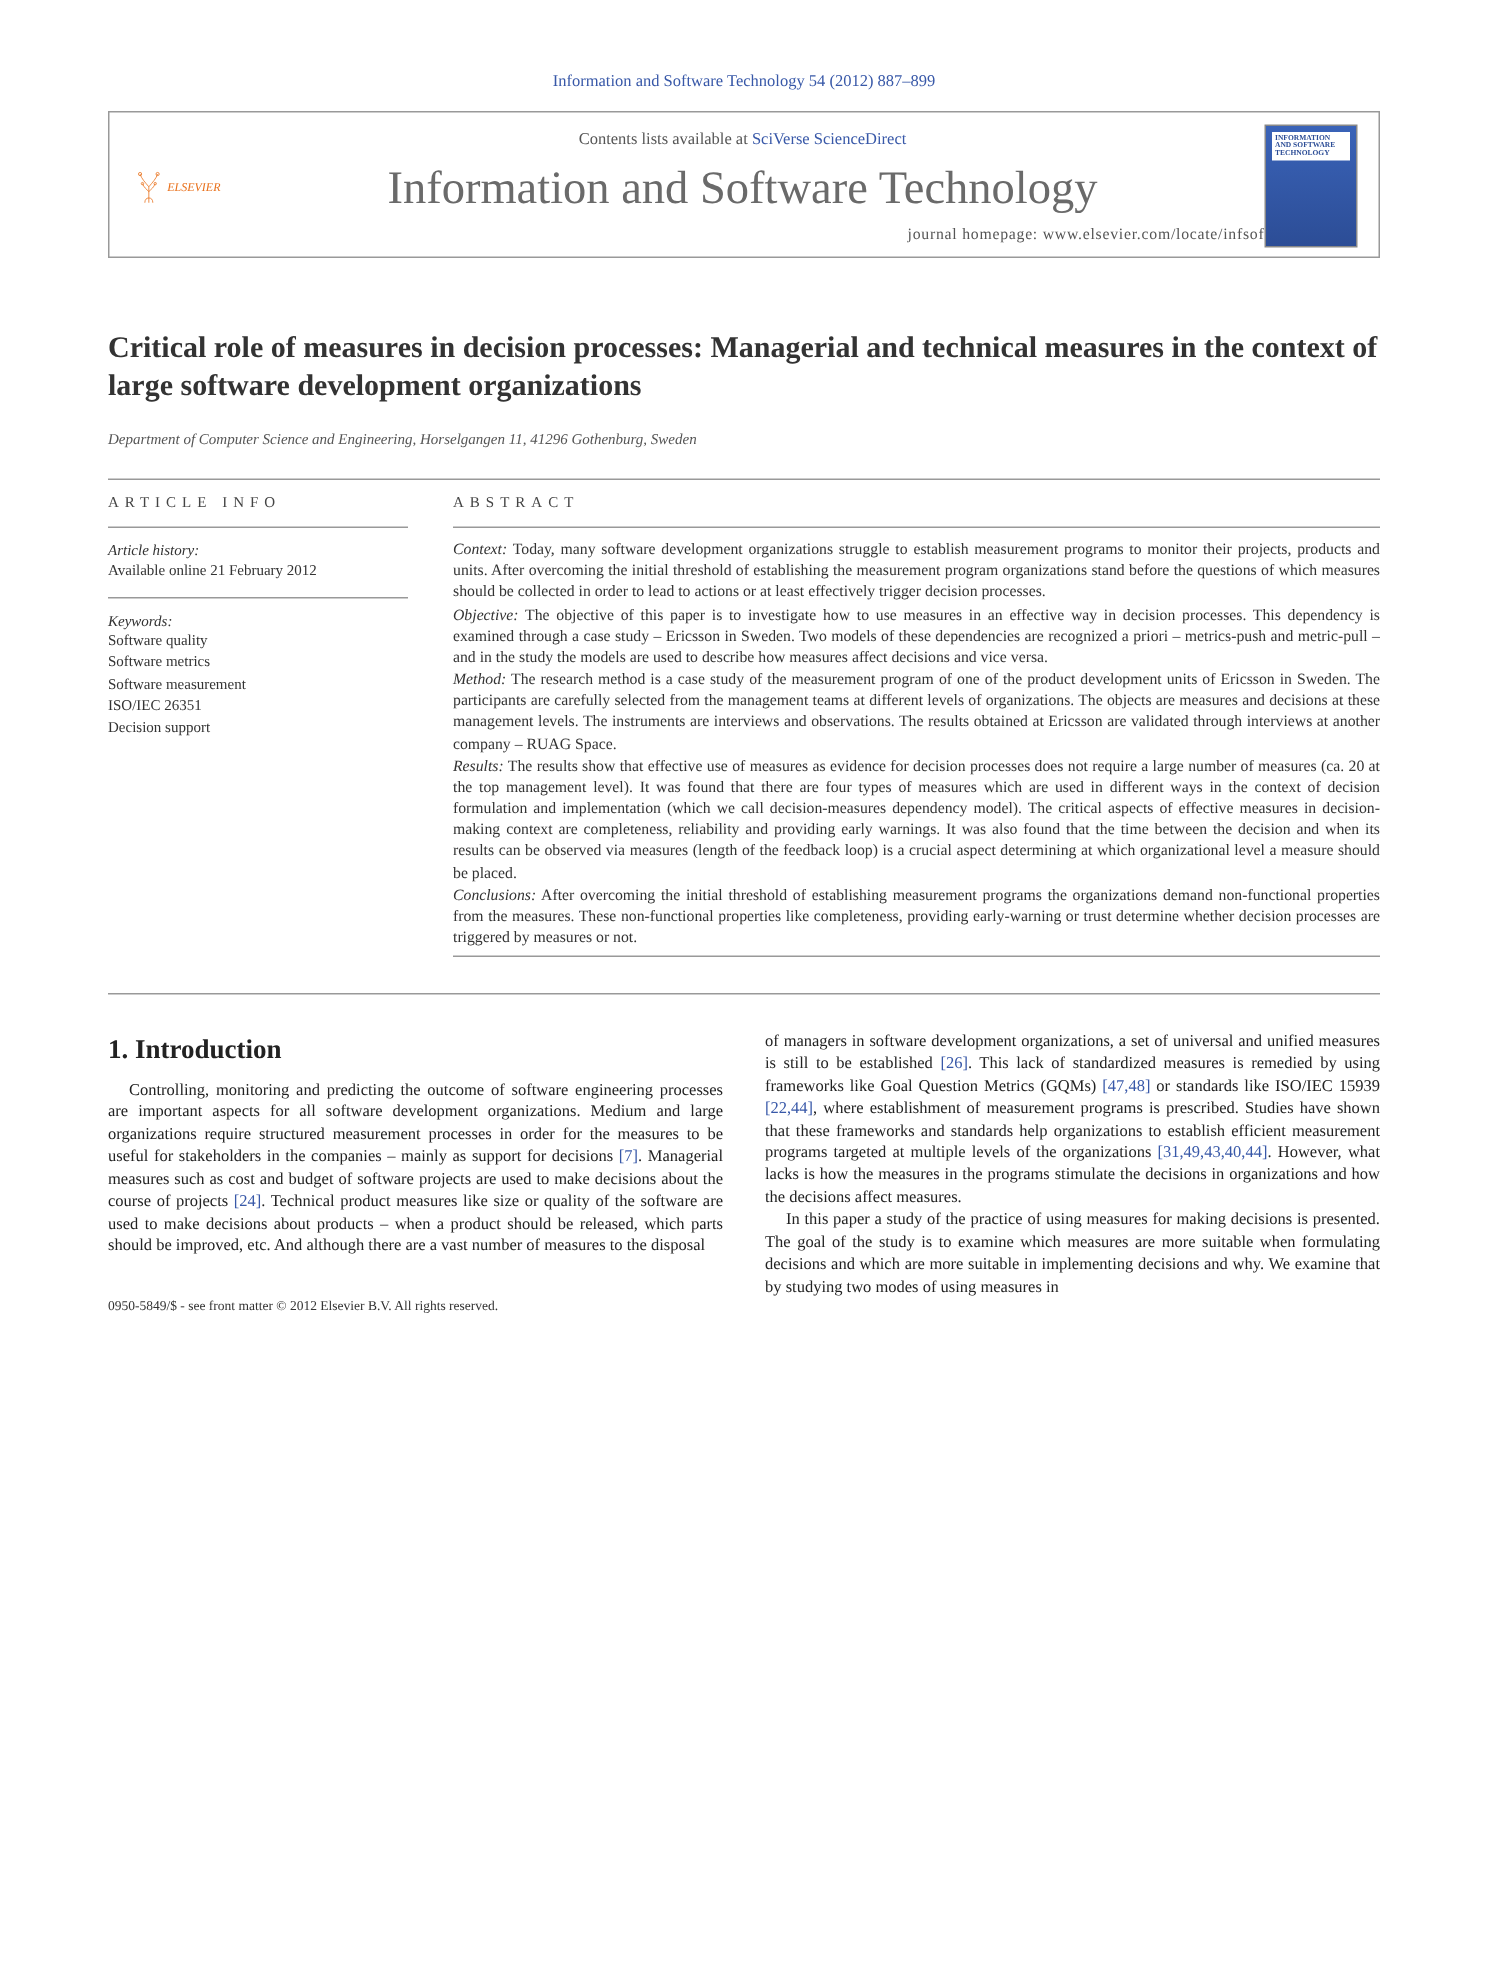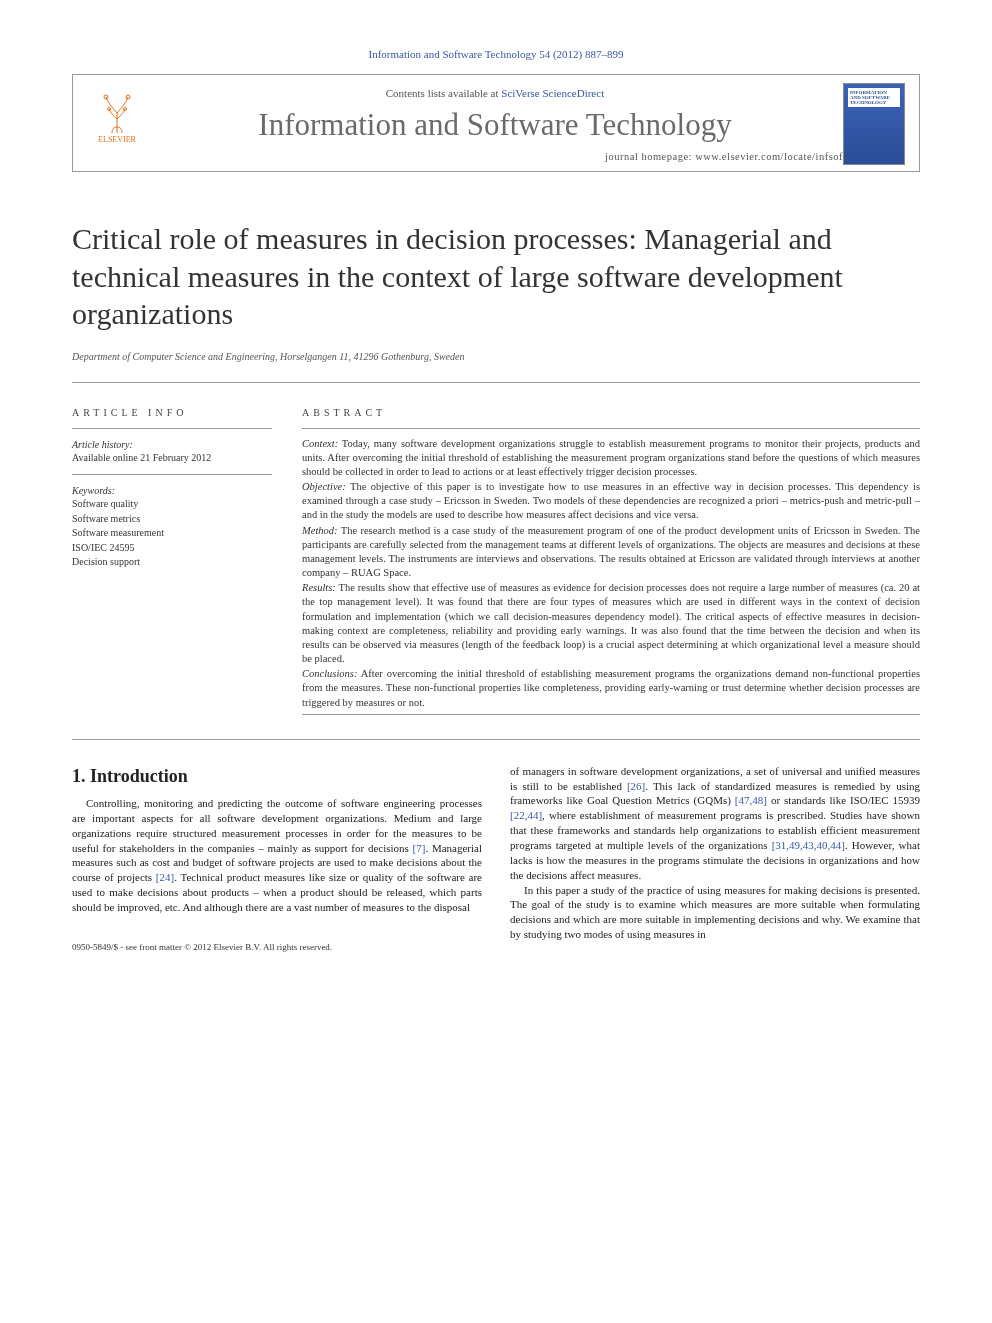--- a/index.html
+++ b/index.html
@@ -30,22 +30,24 @@
     justify-content: space-between;
     padding: 0 14px;
   }
   .elsevier-logo {
     width: 60px;
     height: 70px;
     text-align: center;
     font-size: 8px;
     color: #e9711c;
     display: flex;
-    flex-direction: column;
+    flex-direction: row;
     align-items: center;
+    justify-content: flex-end;
+    font-style: italic;
   }
   .elsevier-tree {
     width: 46px;
     height: 46px;
   }
   .elsevier-tree svg { width: 100%; height: 100%; }
   .masthead-center { text-align: center; flex: 1; }
   .contents-line { font-size: 11px; color: #555; margin-bottom: 8px; }
   .contents-line a { color: #3858a8; text-decoration: none; }
   .journal-title {
@@ -69,35 +71,35 @@
   }
   .journal-cover .cov-label {
     background: #fff;
     color: #2c4d96;
     font-size: 5px;
     padding: 2px;
     line-height: 1;
     font-weight: bold;
   }
   .article-title {
-    font-size: 30px;
+    font-size: 20px;
     color: #333;
-    font-weight: normal;
+    font-weight: bold;
     line-height: 1.25;
     margin-bottom: 18px;
     margin-top: 48px;
   }
   .author-line { font-size: 16px; color: #333; margin-bottom: 6px; }
   .author-line .corr { color: #3858a8; font-size: 13px; vertical-align: super; }
   .affiliation { font-size: 10px; font-style: italic; color: #555; margin-bottom: 20px; }
   .rule { border: none; border-top: 1px solid #999; margin: 0; }
   .info-abstract-row {
     display: flex;
     gap: 30px;
-    margin-top: 24px;
+    margin-top: 10px;
     margin-bottom: 24px;
   }
   .info-col { width: 200px; font-size: 10px; color: #333; }
   .abs-col { flex: 1; font-size: 10.5px; color: #333; }
   .section-label {
     font-size: 10px;
     letter-spacing: 4px;
     text-transform: uppercase;
     color: #444;
     margin-bottom: 10px;
@@ -175,21 +177,21 @@
     <div class="info-col">
       <div class="section-label">ARTICLE INFO</div>
       <hr class="rule">
       <div class="info-block-title">Article history:</div>
       <div class="info-block-content">Available online 21 February 2012</div>
       <hr class="rule" style="margin-top:10px">
       <div class="info-block-title">Keywords:</div>
       <div class="info-block-content">Software quality</div>
       <div class="info-block-content">Software metrics</div>
       <div class="info-block-content">Software measurement</div>
-      <div class="info-block-content">ISO/IEC 24595</div>
+      <div class="info-block-content">ISO/IEC 26351</div>
       <div class="info-block-content">Decision support</div>
     </div>
     <div class="abs-col">
       <div class="section-label">ABSTRACT</div>
       <hr class="rule" style="margin-bottom:8px">
       <p class="abstract-para"><span class="lead">Context:</span><span> Today, many software development organizations struggle to establish measurement programs to monitor their projects, products and units. After overcoming the initial threshold of establishing the measurement program organizations stand before the questions of which measures should be collected in order to lead to actions or at least effectively trigger decision processes.</span></p>
       <p class="abstract-para"><span class="lead">Objective:</span><span> The objective of this paper is to investigate how to use measures in an effective way in decision processes. This dependency is examined through a case study – Ericsson in Sweden. Two models of these dependencies are recognized a priori – metrics-push and metric-pull – and in the study the models are used to describe how measures affect decisions and vice versa.</span></p>
       <p class="abstract-para"><span class="lead">Method:</span><span> The research method is a case study of the measurement program of one of the product development units of Ericsson in Sweden. The participants are carefully selected from the management teams at different levels of organizations. The objects are measures and decisions at these management levels. The instruments are interviews and observations. The results obtained at Ericsson are validated through interviews at another company – RUAG Space.</span></p>
       <p class="abstract-para"><span class="lead">Results:</span><span> The results show that effective use of measures as evidence for decision processes does not require a large number of measures (ca. 20 at the top management level). It was found that there are four types of measures which are used in different ways in the context of decision formulation and implementation (which we call decision-measures dependency model). The critical aspects of effective measures in decision-making context are completeness, reliability and providing early warnings. It was also found that the time between the decision and when its results can be observed via measures (length of the feedback loop) is a crucial aspect determining at which organizational level a measure should be placed.</span></p>
       <p class="abstract-para"><span class="lead">Conclusions:</span><span> After overcoming the initial threshold of establishing measurement programs the organizations demand non-functional properties from the measures. These non-functional properties like completeness, providing early-warning or trust determine whether decision processes are triggered by measures or not.</span></p>

